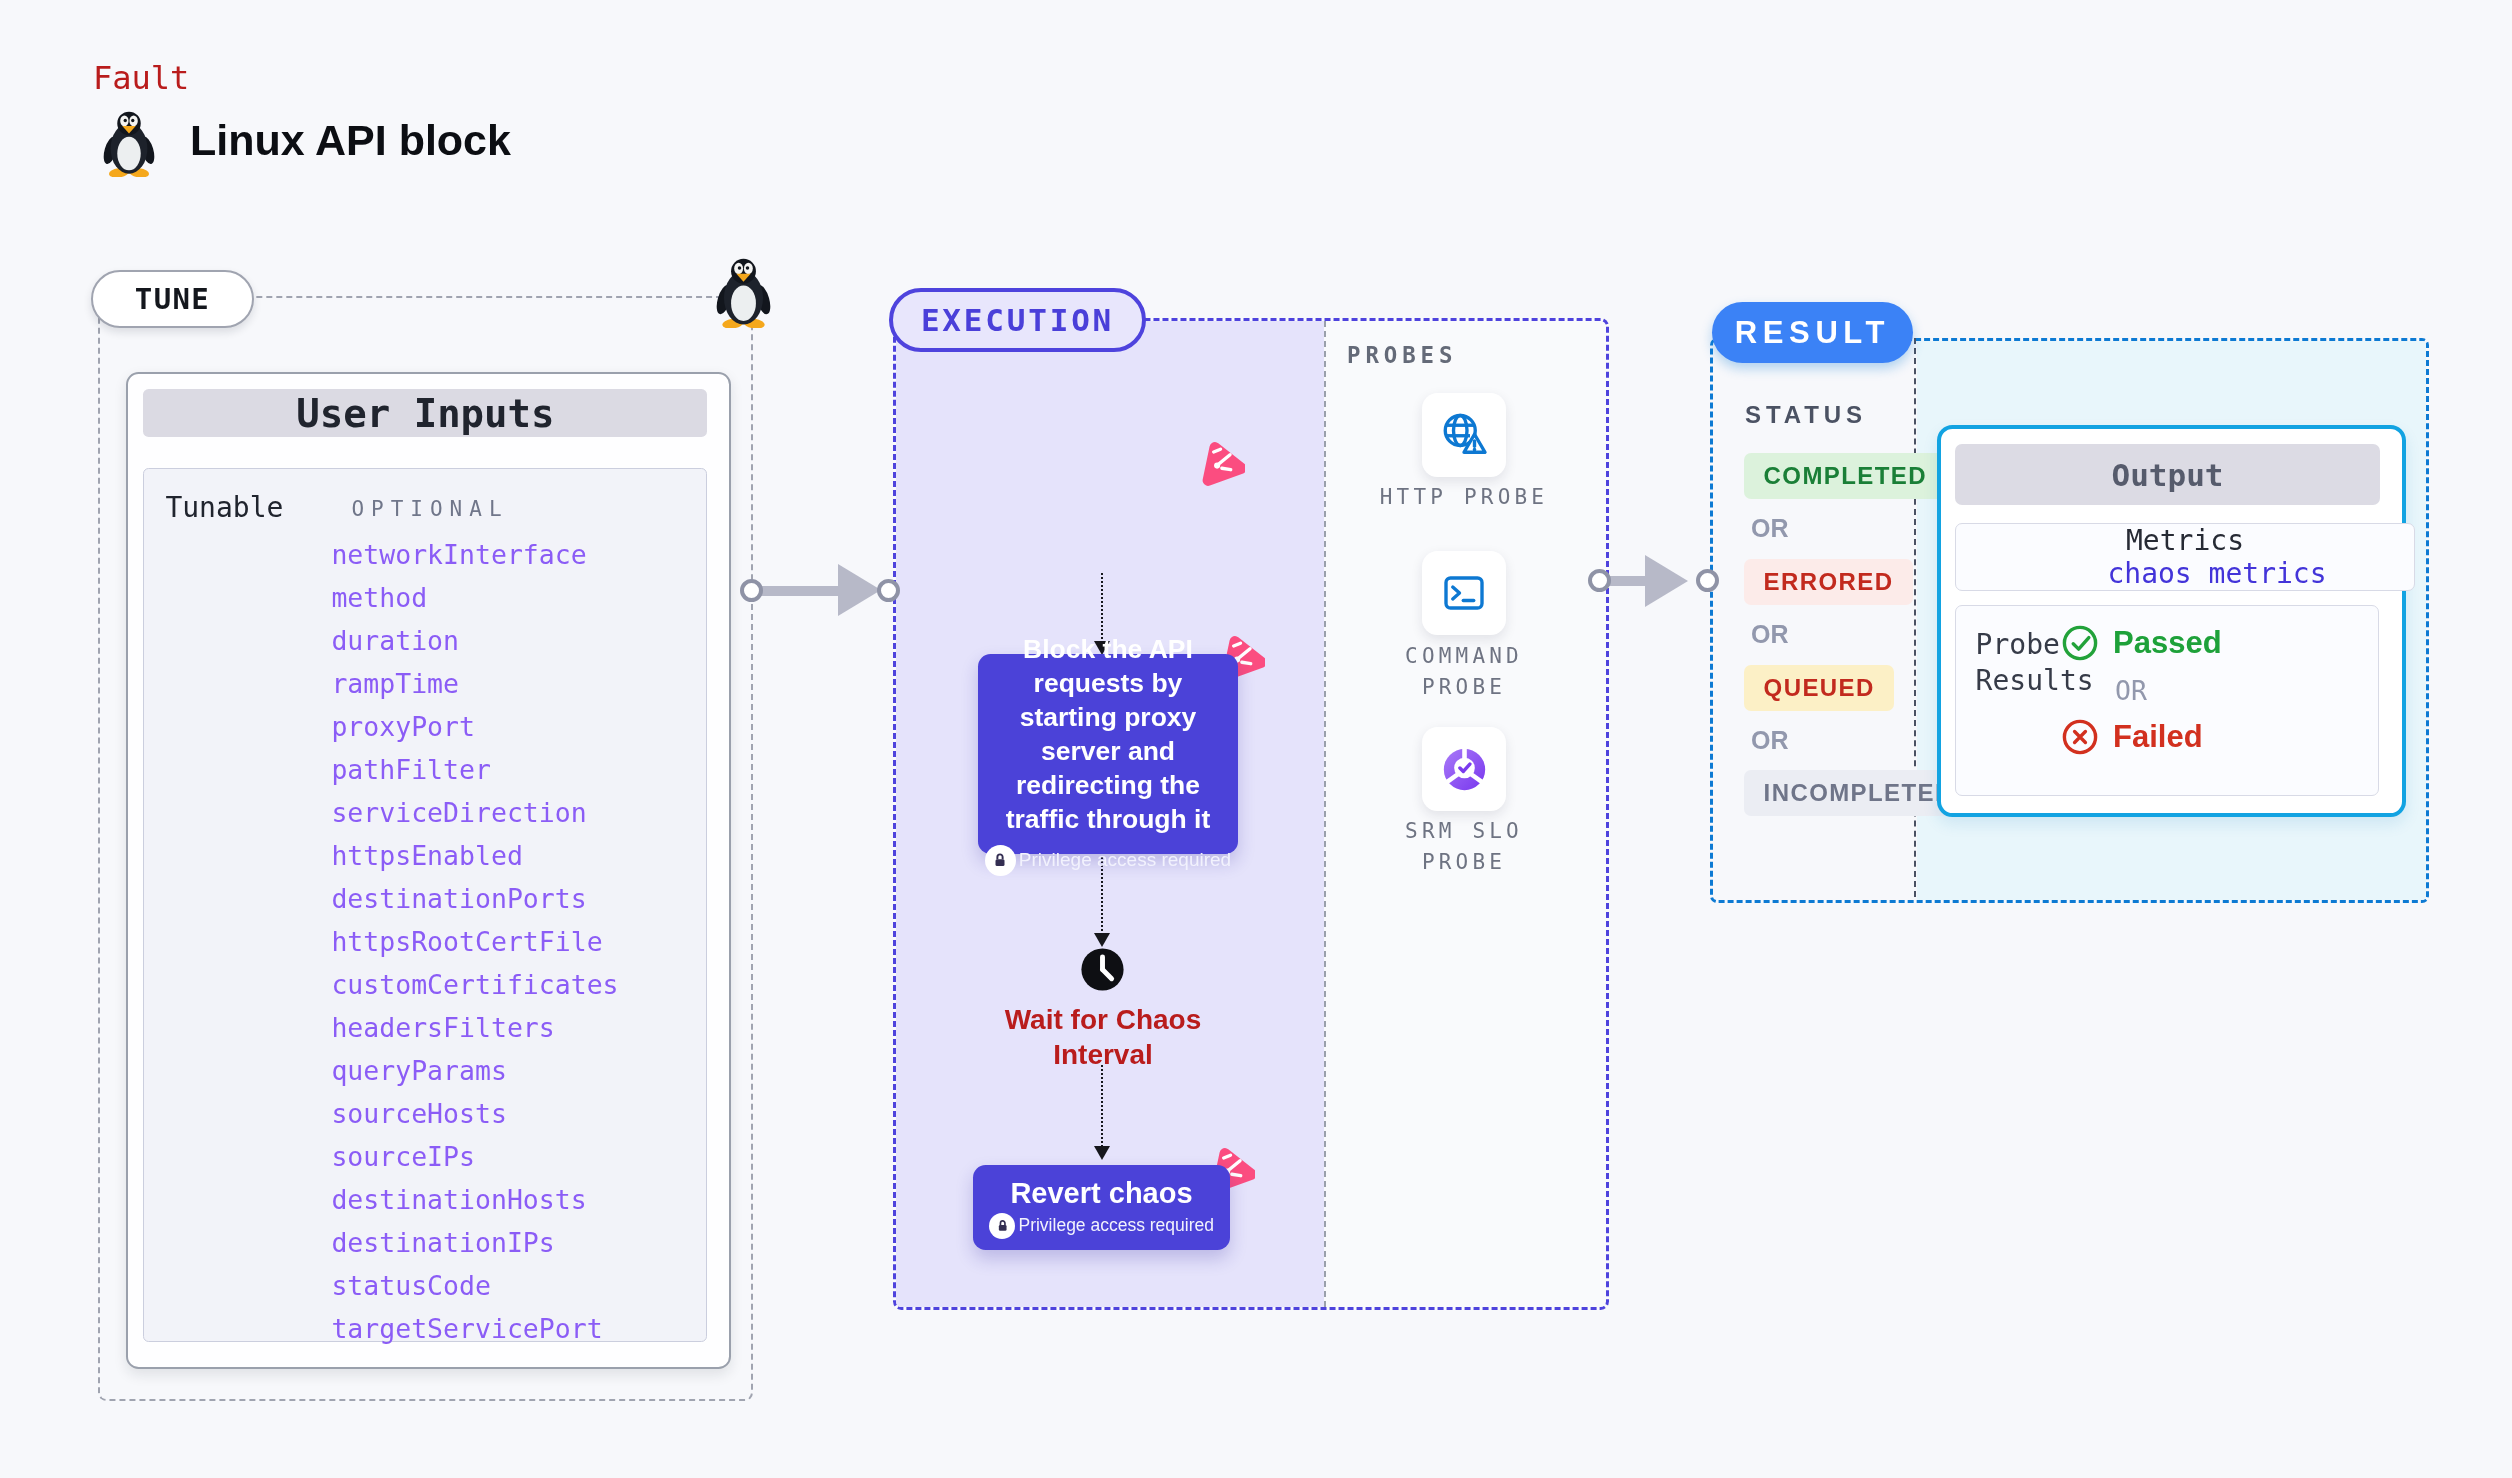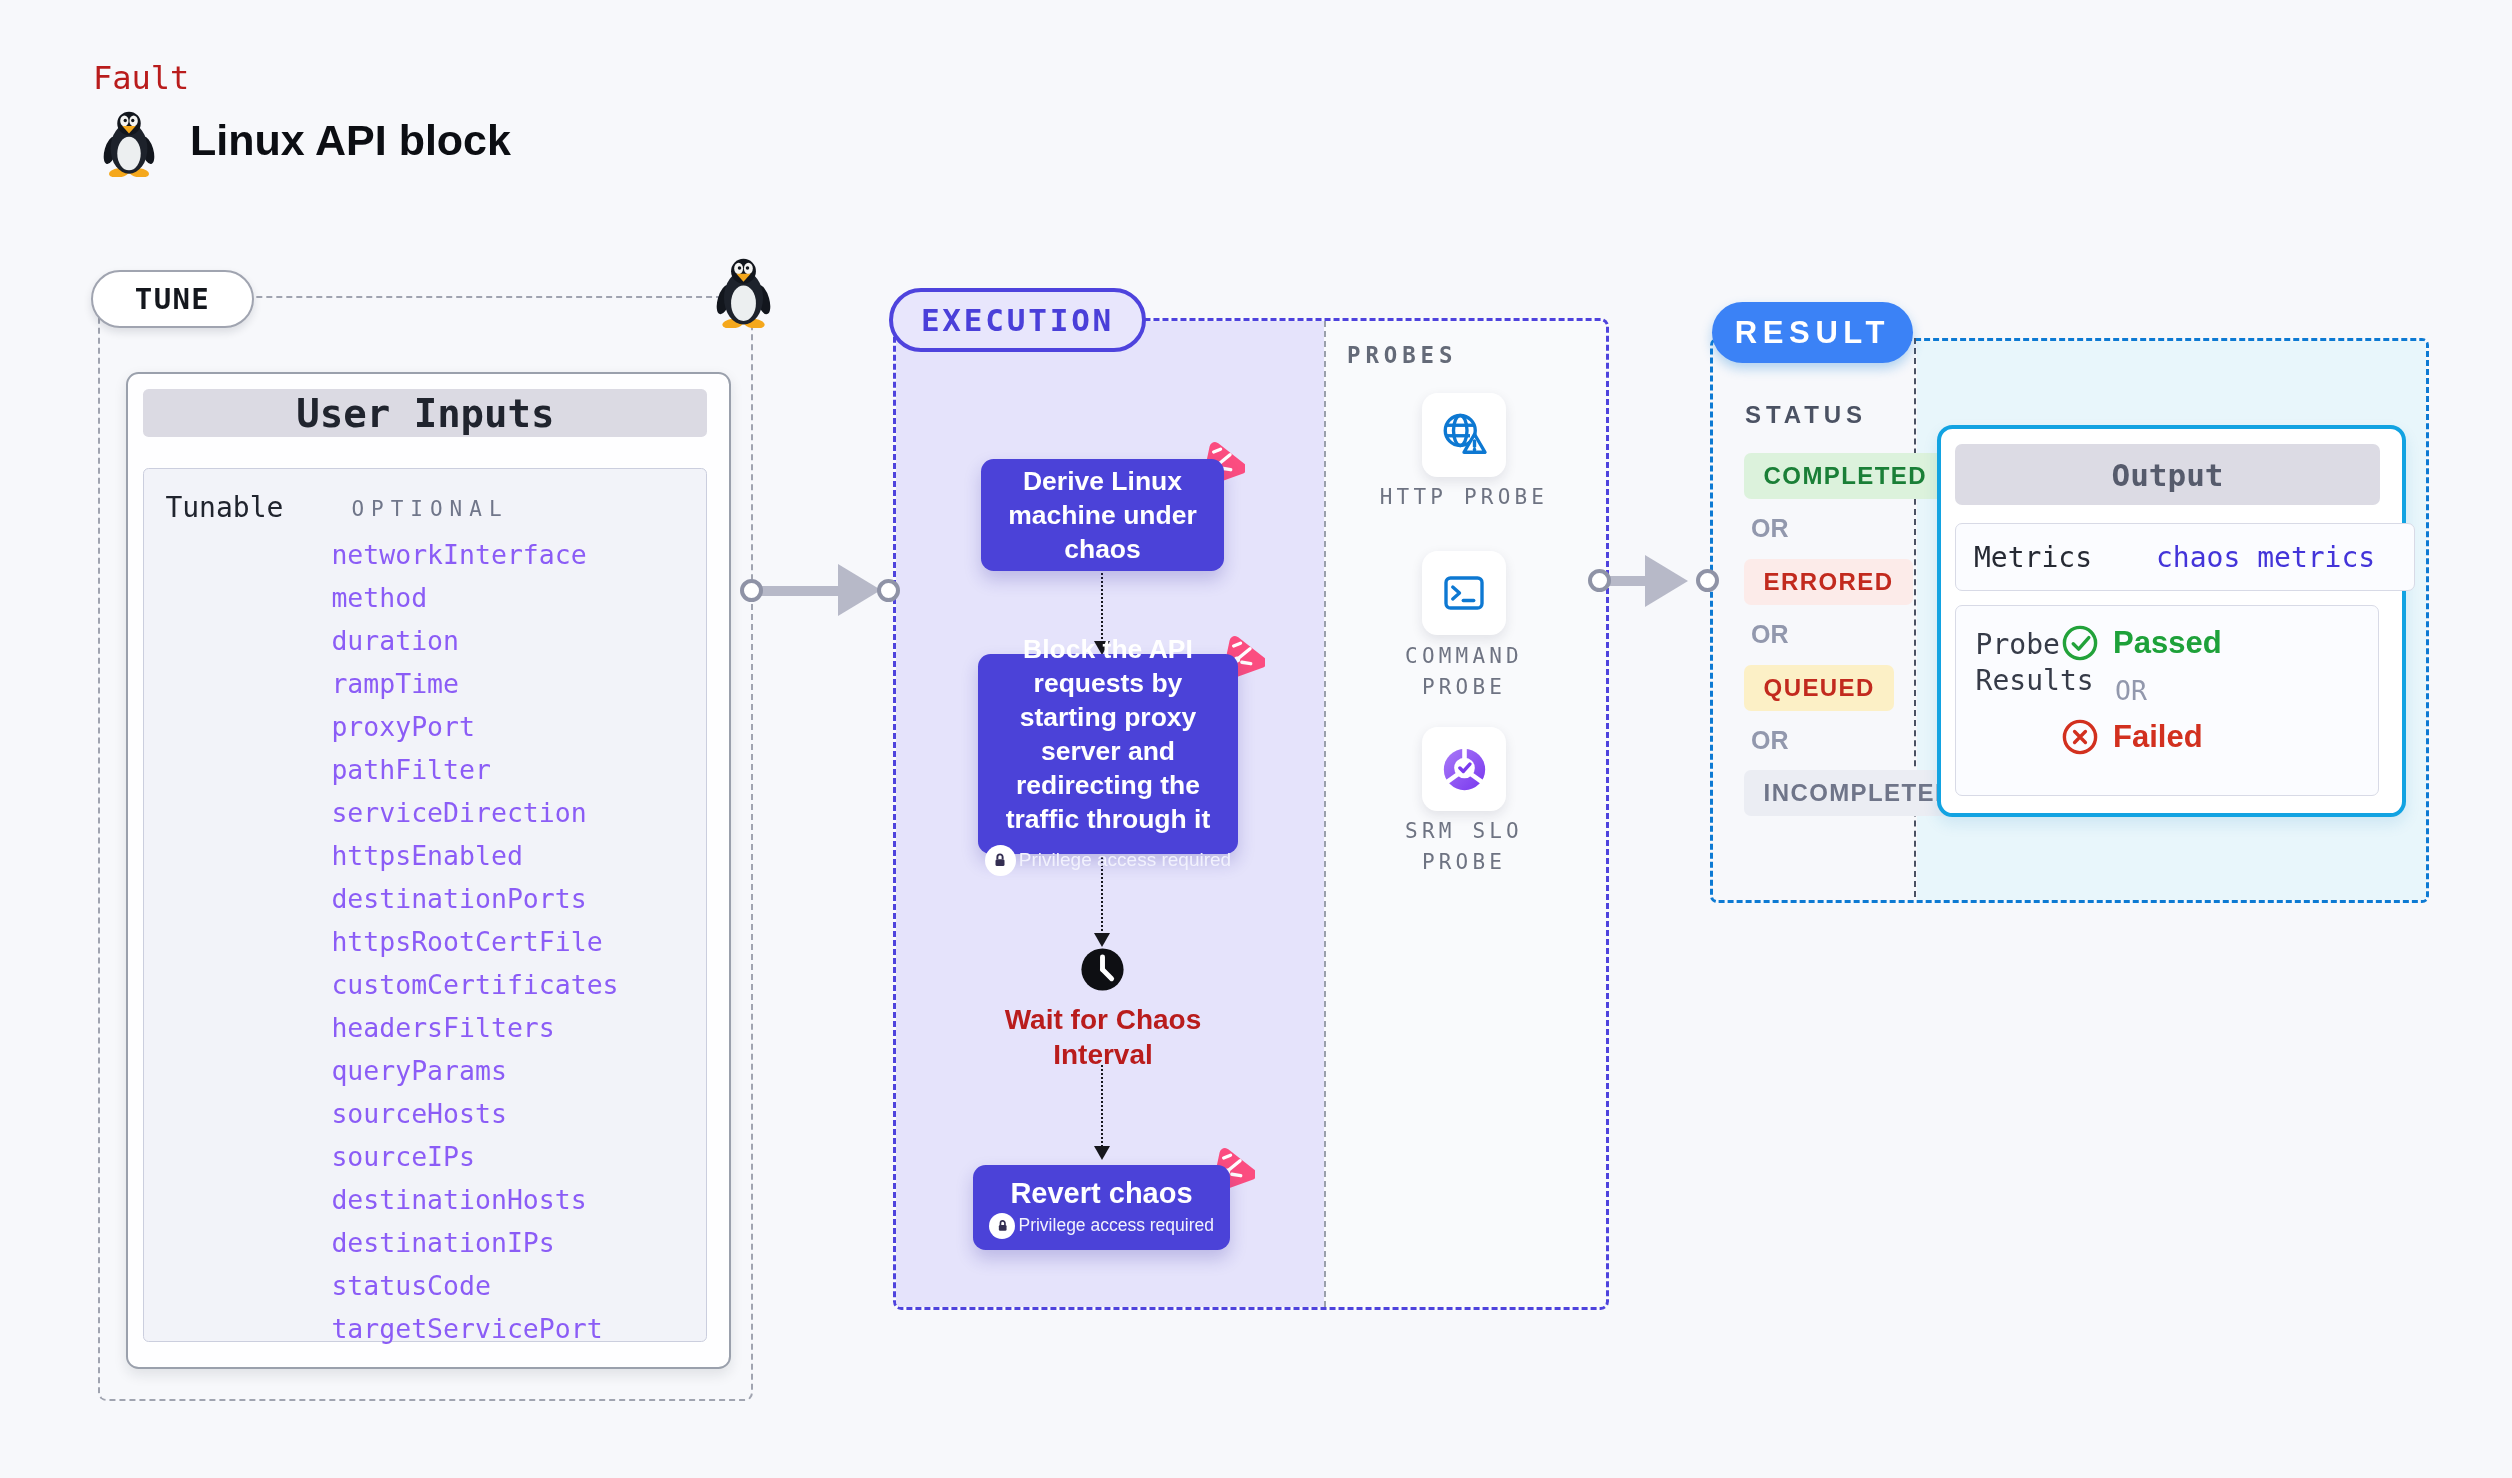--- a/index.html
+++ b/index.html
@@ -74,21 +74,21 @@
   .badge-completed{background:#dcf2dc;color:#1a7f37;}
   .badge-errored{background:#fcebe9;color:#c22a1e;}
   .badge-queued{background:#fcf0c6;color:#c22a1e;}
   .badge-incompleted{background:#ebedf3;color:#6f7589;}
   .or-label{font-weight:600;font-size:25px;color:#9298ad;margin-left:7px;}
 
   .output-card{left:1937px;top:425px;width:461px;height:384px;background:#ffffff;border:4.2px solid #12a3e2;
       border-radius:15.4px;box-shadow:0 7px 15.4px rgba(18,120,190,.12);z-index:2;}
   .output-header{left:14px;top:15.4px;width:425px;height:61px;background:#dcdbe4;border-radius:7px;
       display:flex;align-items:center;justify-content:center;font-weight:700;font-size:31px;color:#565b6c;}
-  .output-row{position:absolute;left:14px;width:422px;background:#fbfcff;border:1.4px solid #d8dae6;border-radius:7px;}
+  .output-row{position:absolute;left:14px;width:422px;background:#fbfcff;border:1.4px solid #d8dae6;border-radius:7px;flex-direction:column;}
   .metrics-row{top:94px;height:66px;display:flex;align-items:center;padding:0 18px;}
   .metrics-label{font-size:28px;color:#262a34;}
   .metrics-value{font-size:28px;color:#4334d9;margin-left:64px;}
   .probe-row{top:176px;height:189px;}
   .probe-results-label{position:absolute;left:19.6px;top:21px;width:147px;font-size:28px;line-height:36px;color:#363b48;}
   .probe-outcomes{position:absolute;left:105px;top:18px;display:flex;flex-direction:column;gap:12.6px;}
   .outcome{display:flex;align-items:center;gap:14px;}
   .outcome-text{font-weight:700;font-size:31px;}
   .passed-text{color:#1ea13a;}
   .failed-text{color:#d2301f;}
@@ -181,23 +181,20 @@
     </defs>
     <use href="#chaosLogo"></use>
   </svg>
   <svg class="chaos-icon" style="left:1216px;top:631px;" viewBox="0 0 72 72">
       <use href="#chaosLogo"></use>
     </svg>
   <svg class="chaos-icon" style="left:1206px;top:1143px;" viewBox="0 0 72 72">
       <use href="#chaosLogo"></use>
     </svg>
 
-  <div class="exec-node" style="left:981px;top:459px;width:243px;height:112px;">
-    <div class="node-label">Derive Linux machine under chaos</div>
-  </div>
   <div class="dotline" style="left:1101px;top:573px;height:70px;"></div>
   <div class="dotarrow" style="left:1094px;top:641px;"></div>
 
   <div class="exec-node" style="left:978px;top:654px;width:260px;height:200px;">
     <div class="node-label">Block the API requests by starting proxy server and redirecting the traffic through it</div>
     <div class="privilege">
       <span class="priv-circle">
         <svg width="18" height="18" viewBox="0 0 24 24">
           <path d="M8.5 11 V8 a3.5 3.5 0 0 1 7 0 V11" fill="none" stroke="#332e52" stroke-width="2.6"></path>
           <rect x="6" y="11" width="12" height="9" rx="2" fill="#332e52"></rect>

